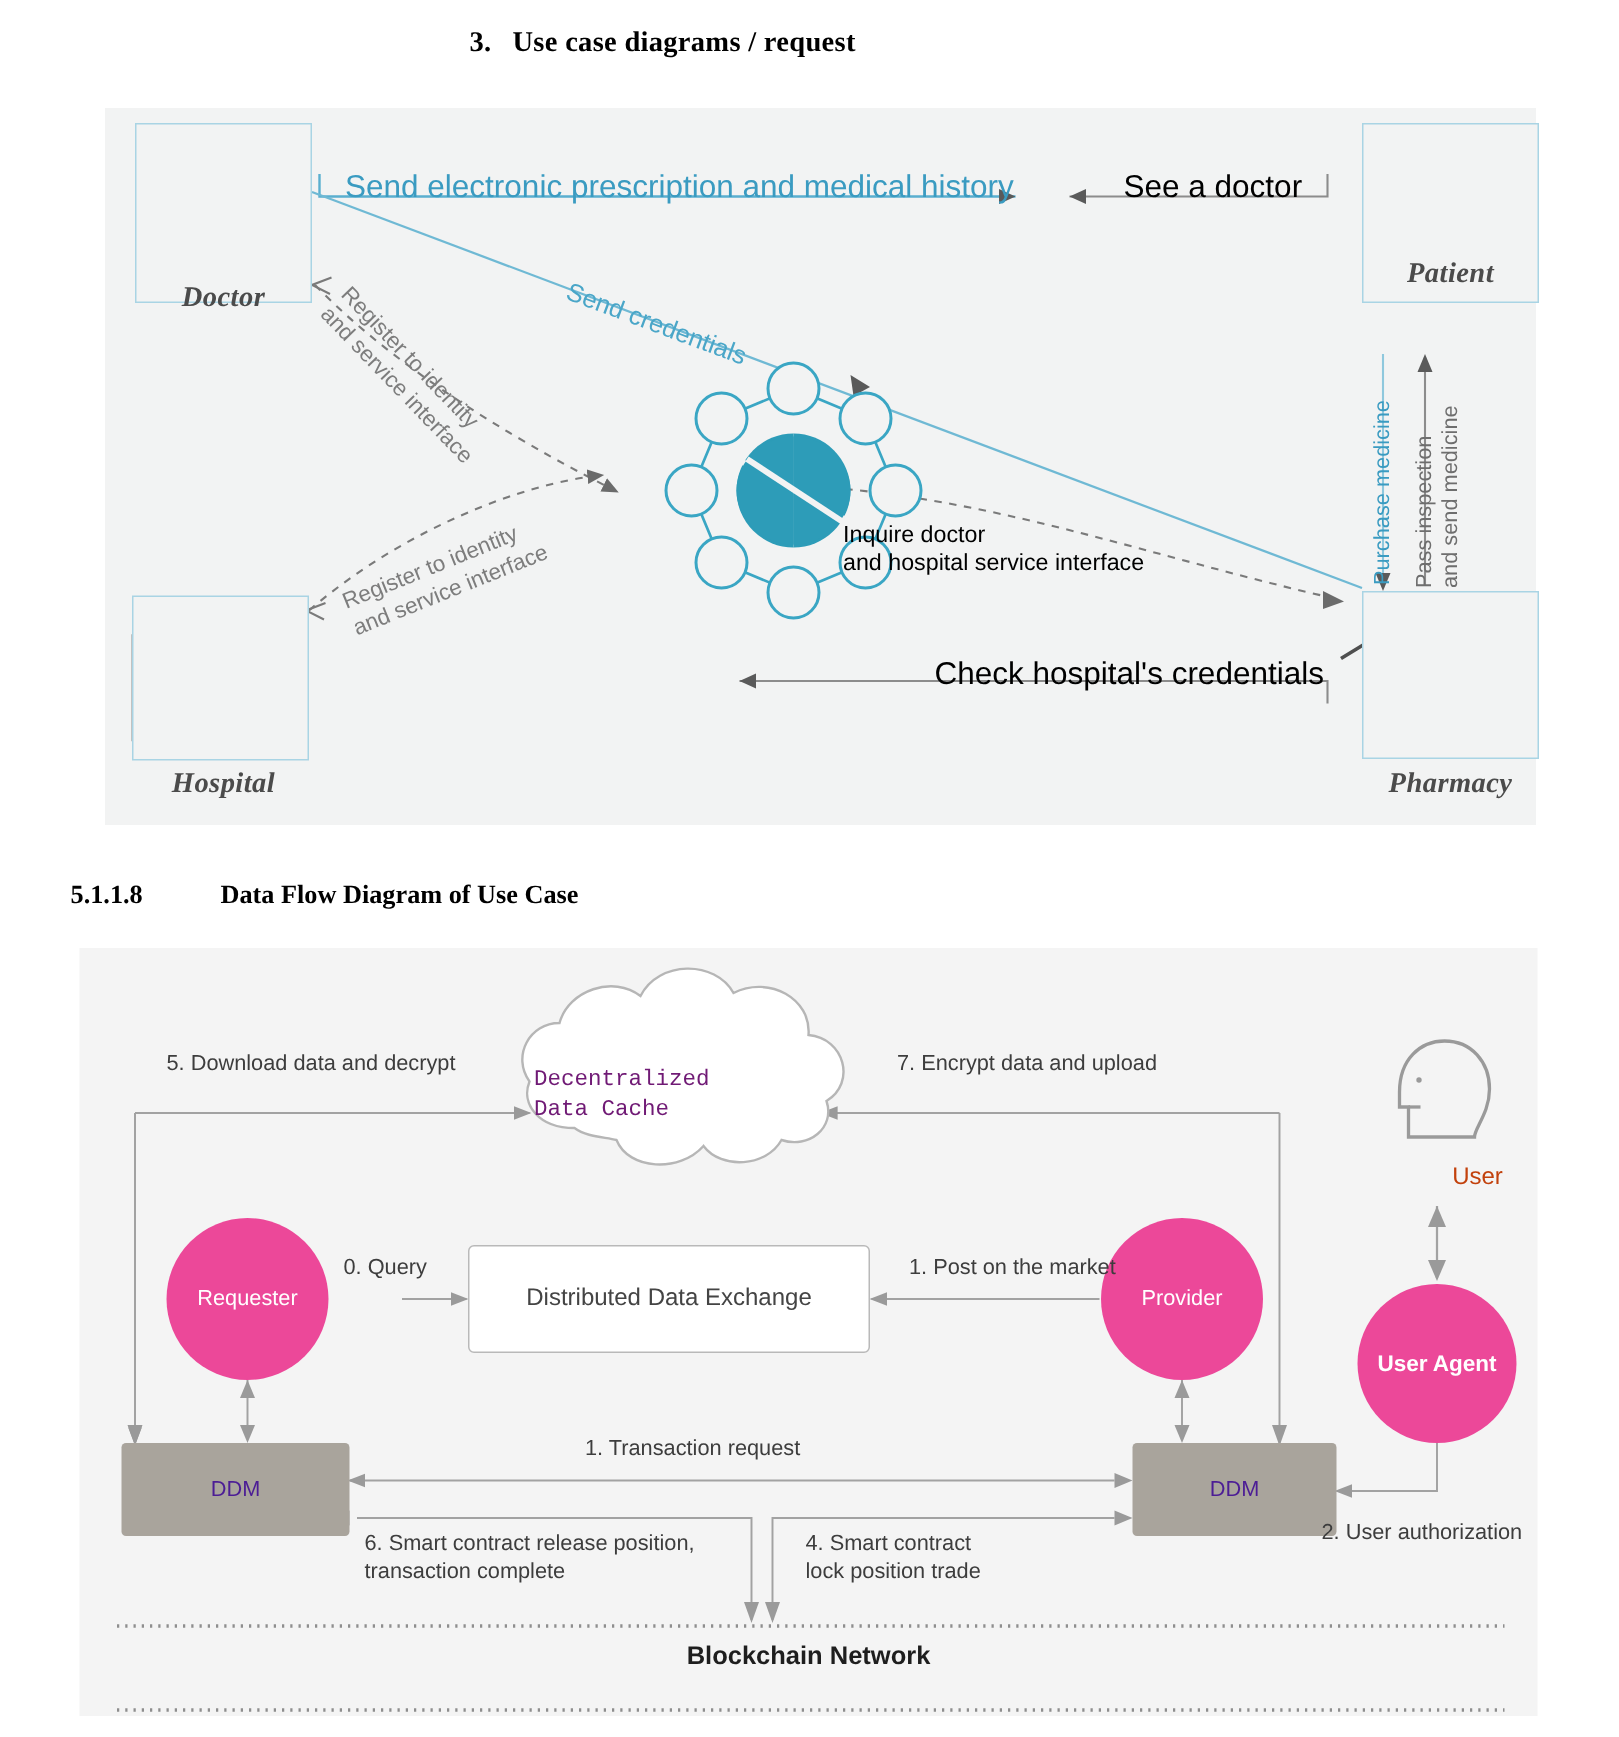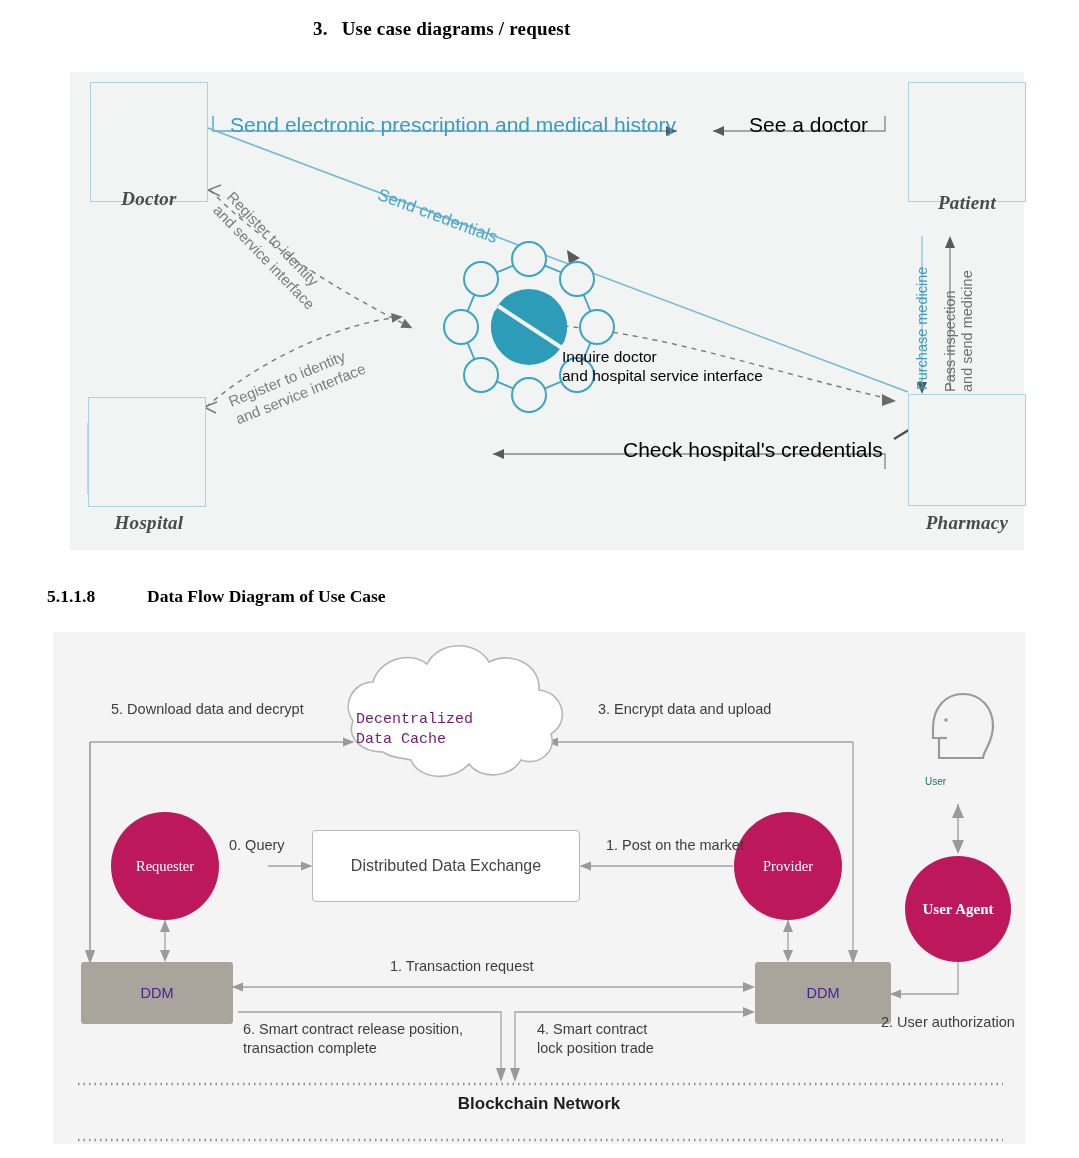--- a/index.html
+++ b/index.html
@@ -81,25 +81,24 @@
 
   
   #figure-dfd{
     position:absolute; left:53px; top:632px;
     width:972px; height:512px;
     background:#f4f4f4;
   }
   .node-circle{
     position:absolute;
     border-radius:50%;
-    background:#be185d;
+    background:#ec4899;
     color:#ffffff;
     display:flex;align-items:center;justify-content:center;
     font-size:14.5px;
-    font-family:Liberation Serif, serif;
   }
   .node-rect{
     position:absolute;
     box-sizing:border-box;
     background:#a9a49c;
     color:#4c1d95;
     border-radius:3px;
     display:flex;align-items:center;justify-content:center;
     font-size:14.5px;
   }
@@ -126,22 +125,22 @@
     color:#3d3d3d;
     line-height:1.3;
     white-space:nowrap;
   }
   #blockchain-label{
     position:absolute;
     font-size:17px;font-weight:bold;color:#1e1e1e;
     left:0;width:972px;text-align:center;top:462px;
   }
   #user-caption{
-    position:absolute; font-size:10px; color:#0f766e;
-    left:872px; top:144px; width:120px; text-align:left;
+    position:absolute; font-size:16px; color:#c2410c;
+    left:872px; top:144px; width:120px; text-align:center;
   }
 </style>
 </head>
 <body>
 
 <div class="h-numbered" id="sec3-heading">
   <span class="num">3.</span><span>Use case diagrams / request</span>
 </div>
 
 <div id="figure-usecase">
@@ -242,21 +241,21 @@
       </g>
     </g>
   </svg>
 
   <div class="actor-box" style="left:20px;top:10px;width:118px;height:120px;"></div>
   <div class="actor-box" style="left:838px;top:10px;width:118px;height:120px;"></div>
   <div class="actor-box" style="left:18px;top:325px;width:118px;height:110px;"></div>
   <div class="actor-box" style="left:838px;top:322px;width:118px;height:112px;"></div>
 
   <div class="actor-label" style="left:-1px;top:116px;">Doctor</div>
-  <div class="actor-label" style="left:817px;top:120px;">Patient</div>
+  <div class="actor-label" style="left:817px;top:100px;">Patient</div>
   <div class="actor-label" style="left:-1px;top:440px;">Hospital</div>
   <div class="actor-label" style="left:817px;top:440px;">Pharmacy</div>
 
   <div class="flow-label teal big" style="left:160px;top:40px;">Send electronic prescription and medical history</div>
   <div class="flow-label big" style="left:679px;top:40px;">See a doctor</div>
 
   <div class="diag-label teal" style="left:312px;top:112px;transform:rotate(20.5deg);">Send credentials</div>
 
   <div class="diag-label" style="left:166px;top:116px;transform:rotate(46deg);">
     <div>Register to identity</div>
@@ -376,21 +375,21 @@
   <div class="node-circle" style="left:58px;top:180px;width:108px;height:108px;">Requester</div>
   <div class="node-circle" style="left:681px;top:180px;width:108px;height:108px;">Provider</div>
   <div class="node-circle" style="left:852px;top:224px;width:106px;height:106px;font-size:15px;font-weight:bold;">User Agent</div>
   <div class="node-white" style="left:259px;top:198px;width:268px;height:72px;">Distributed Data Exchange</div>
   <div class="node-rect" style="left:28px;top:330px;width:152px;height:62px;">DDM</div>
   <div class="node-rect" style="left:702px;top:330px;width:136px;height:62px;">DDM</div>
 
   <div id="user-caption">User</div>
 
   <div class="dfd-label" style="left:58px;top:68px;">5. Download data and decrypt</div>
-  <div class="dfd-label" style="left:545px;top:68px;">3. Encrypt data and upload</div>
+  <div class="dfd-label" style="left:545px;top:68px;">7. Encrypt data and upload</div>
   <div class="dfd-label" style="left:176px;top:204px;">0. Query</div>
   <div class="dfd-label" style="left:553px;top:204px;">1. Post on the market</div>
   <div class="dfd-label" style="left:337px;top:325px;">1. Transaction request</div>
 
   <div class="dfd-label" style="left:190px;top:388px;">
     <div>6. Smart contract release position,</div>
     <div>transaction complete</div>
   </div>
 
   <div class="dfd-label" style="left:484px;top:388px;">

